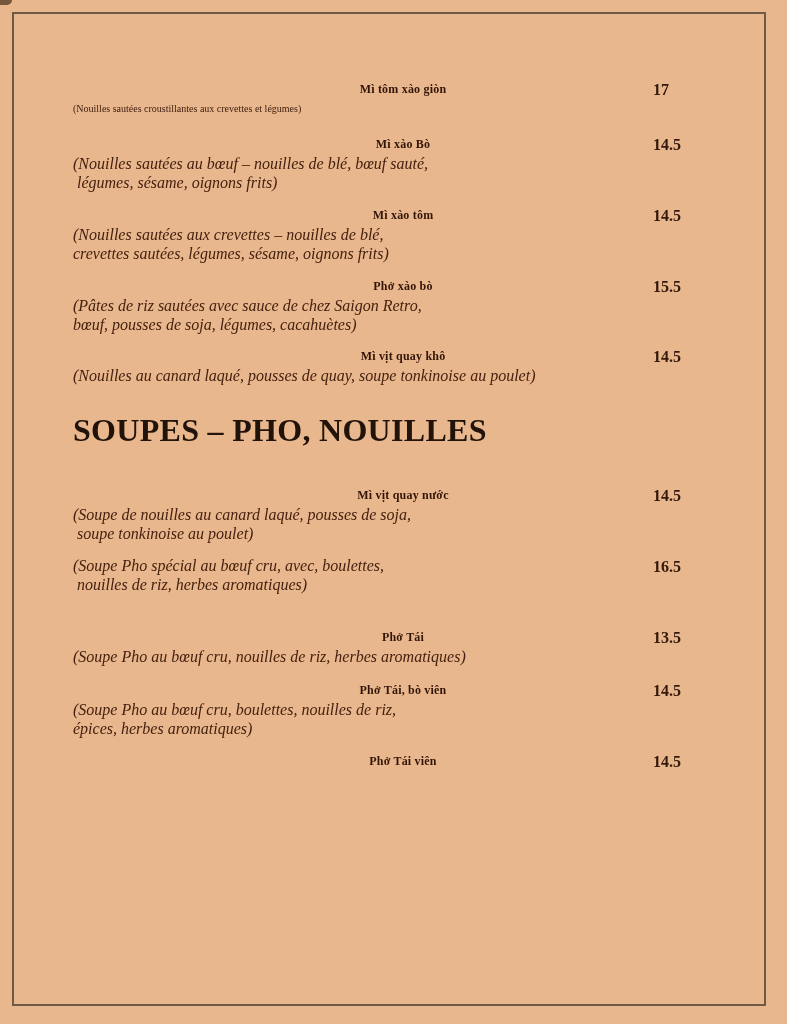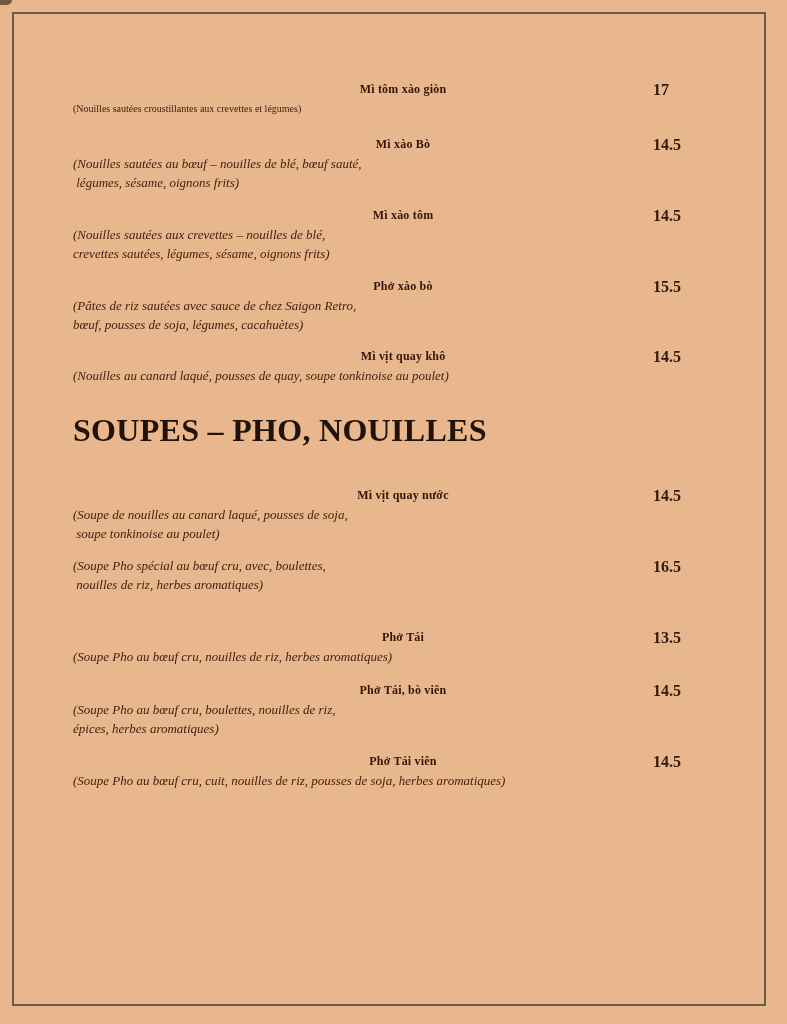--- a/index.html
+++ b/index.html
@@ -56,21 +56,21 @@
     position: absolute;
     left: 580px;
     top: 1px;
     font-size: 16px;
     line-height: 19px;
     color: #34190b;
     font-weight: bold;
   }
   .item-desc {
     font-style: italic;
-    font-size: 13px;
+    font-size: 16px;
     line-height: 19px;
     color: #45210f;
     white-space: pre-wrap;
     margin: 0;
   }
   .item-desc.regular {
     font-style: normal;
     font-size: 10px;
     color: #3c1b0c;
   }
@@ -150,16 +150,15 @@
   <div class="menu-item" style="top:680px">
     <span class="item-name">Phở Tái, bò viên</span>
     <span class="item-price">14.5</span>
     <div class="item-desc">(Soupe Pho au bœuf cru, boulettes, nouilles de riz,
 épices, herbes aromatiques)</div>
   </div>
 
   <div class="menu-item" style="top:751px">
     <span class="item-name">Phở Tái viên</span>
     <span class="item-price">14.5</span>
-    <div class="item-desc">(Soupe Pho au bœuf cru, cuit, nouilles de riz, pousses de soja, herbes aromatiques)</div>
   </div>
 
 </div>
 
 </body></html>

